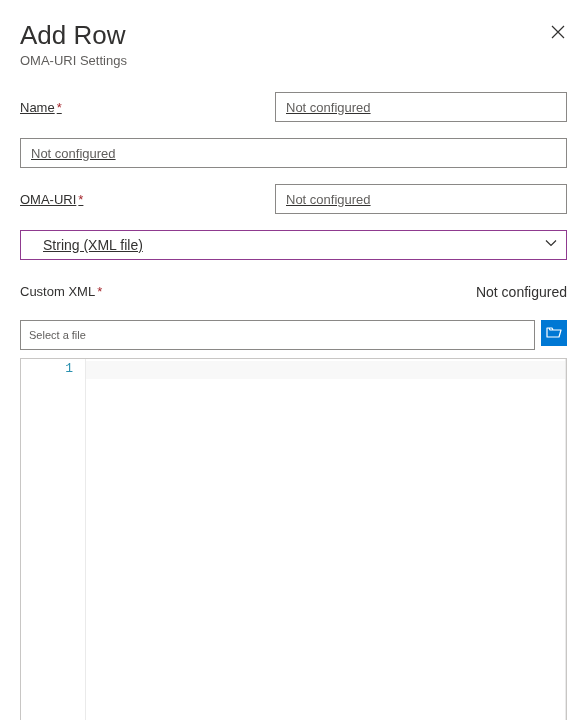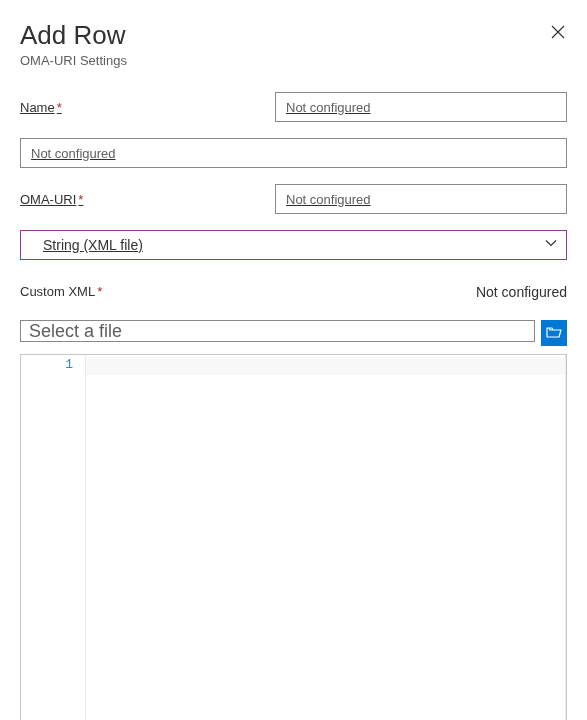--- a/index.html
+++ b/index.html
@@ -107,24 +107,24 @@
       font-size: 14px;
       color: #323130;
     }
     .file-row {
       display: flex;
       gap: 6px;
       margin-bottom: 8px;
     }
     .file-input {
       flex: 1;
-      height: 22px;
+      height: 30px;
       border: 1px solid #8a8886;
       padding: 0 8px;
-      font-size: 18px;
+      font-size: 11px;
       font-family: inherit;
       background: #fff;
     }
     .file-input::placeholder { color: #605e5c; }
     .file-btn {
       width: 26px;
       height: 26px;
       background: #0078d4;
       border: none;
       cursor: pointer;

